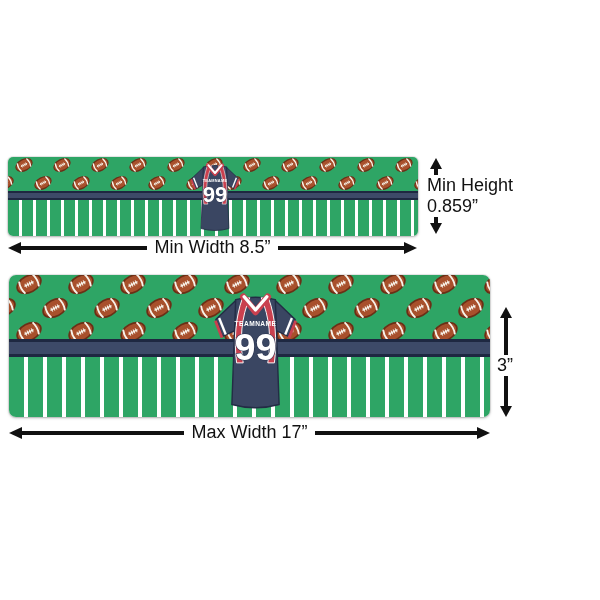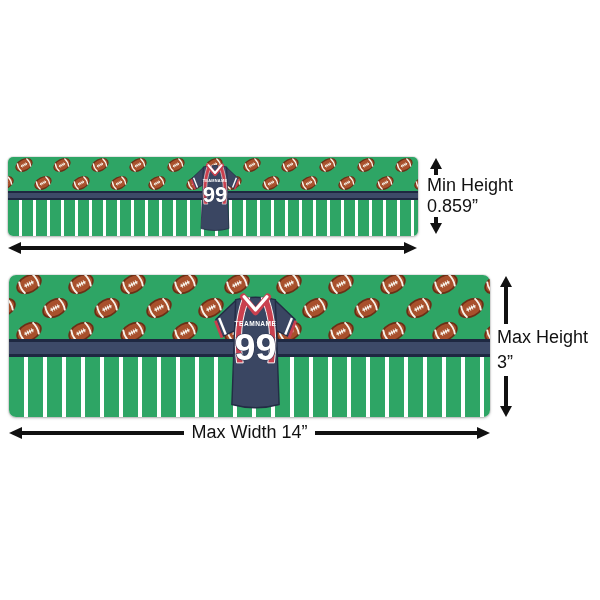--- a/index.html
+++ b/index.html
@@ -25,21 +25,21 @@
   .harrow{position:absolute;display:flex;align-items:center;height:20px;color:#111}
   .harrow-min{left:8px;top:238px;width:409px}
   .harrow-max{left:9px;top:423px;width:481px}
   .h-shaft{flex:1;height:4px;background:#111}
   .h-head{width:0;height:0;border-top:6px solid transparent;border-bottom:6px solid transparent}
   .h-left{border-right:13px solid #111}
   .h-right{border-left:13px solid #111}
   .h-label{padding:0 7px;font-size:18px;white-space:nowrap;transform:translateY(-1px)}
 
   
-  .vdim{position:absolute;display:flex;flex-direction:column;align-items:flex-start;justify-content:space-between;color:#111}
+  .vdim{position:absolute;display:flex;flex-direction:column;align-items:flex-start;justify-content:flex-end;color:#111}
   .vdim-min{left:427px;top:158px;height:76px}
   .vdim-max{left:497px;top:276px;height:141px}
   .varrow{display:flex;flex-direction:column;align-items:center;margin-left:3px}
   .v-shaft{width:4px;background:#111;flex:1}
   .v-head-up{width:0;height:0;border-left:6px solid transparent;border-right:6px solid transparent;border-bottom:11px solid #111}
   .v-head-down{width:0;height:0;border-left:6px solid transparent;border-right:6px solid transparent;border-top:11px solid #111}
   .varrow-s{height:17px}
   .varrow-up-max{height:48px}
   .varrow-down-max{height:41px}
   .v-label{font-size:18px;line-height:21px;white-space:nowrap}
@@ -118,20 +118,21 @@
     <div class="band band-min"></div>
     <div class="stripes stripes-min"></div>
     <svg class="jersey jersey-min" viewBox="0 0 90 126" width="50" height="70" xmlns="http://www.w3.org/2000/svg">
         <use href="#jersey-shape"></use>
       </svg>
   </div>
 
   <div class="harrow harrow-min">
     <span class="h-head h-left"></span>
     <span class="h-shaft"></span>
+    <span class="h-label">Min Width 8.5”</span>
     <span class="h-shaft"></span>
     <span class="h-head h-right"></span>
   </div>
 
   <div class="vdim vdim-min">
     <div class="varrow varrow-s">
       <span class="v-head-up"></span>
       <span class="v-shaft"></span>
     </div>
     <div class="v-label">Min Height</div>
@@ -184,31 +185,30 @@
     <div class="band band-max"></div>
     <div class="stripes stripes-max"></div>
     <svg class="jersey jersey-max" viewBox="0 0 90 126" width="85" height="119" xmlns="http://www.w3.org/2000/svg">
         <use href="#jersey-shape"></use>
       </svg>
   </div>
 
   <div class="harrow harrow-max">
     <span class="h-head h-left"></span>
     <span class="h-shaft"></span>
-    <span class="h-label">Max Width 14”</span>
+    <span class="h-label">Max Width 17”</span>
     <span class="h-shaft"></span>
     <span class="h-head h-right"></span>
   </div>
 
   <div class="vdim vdim-max">
     <div class="varrow varrow-up-max">
       <span class="v-head-up"></span>
       <span class="v-shaft"></span>
     </div>
-    <div class="v-label">Max Height</div>
     <div class="v-label">3”</div>
     <div class="varrow varrow-down-max">
       <span class="v-shaft"></span>
       <span class="v-head-down"></span>
     </div>
   </div>
 
 </div>
 
 </body></html>

